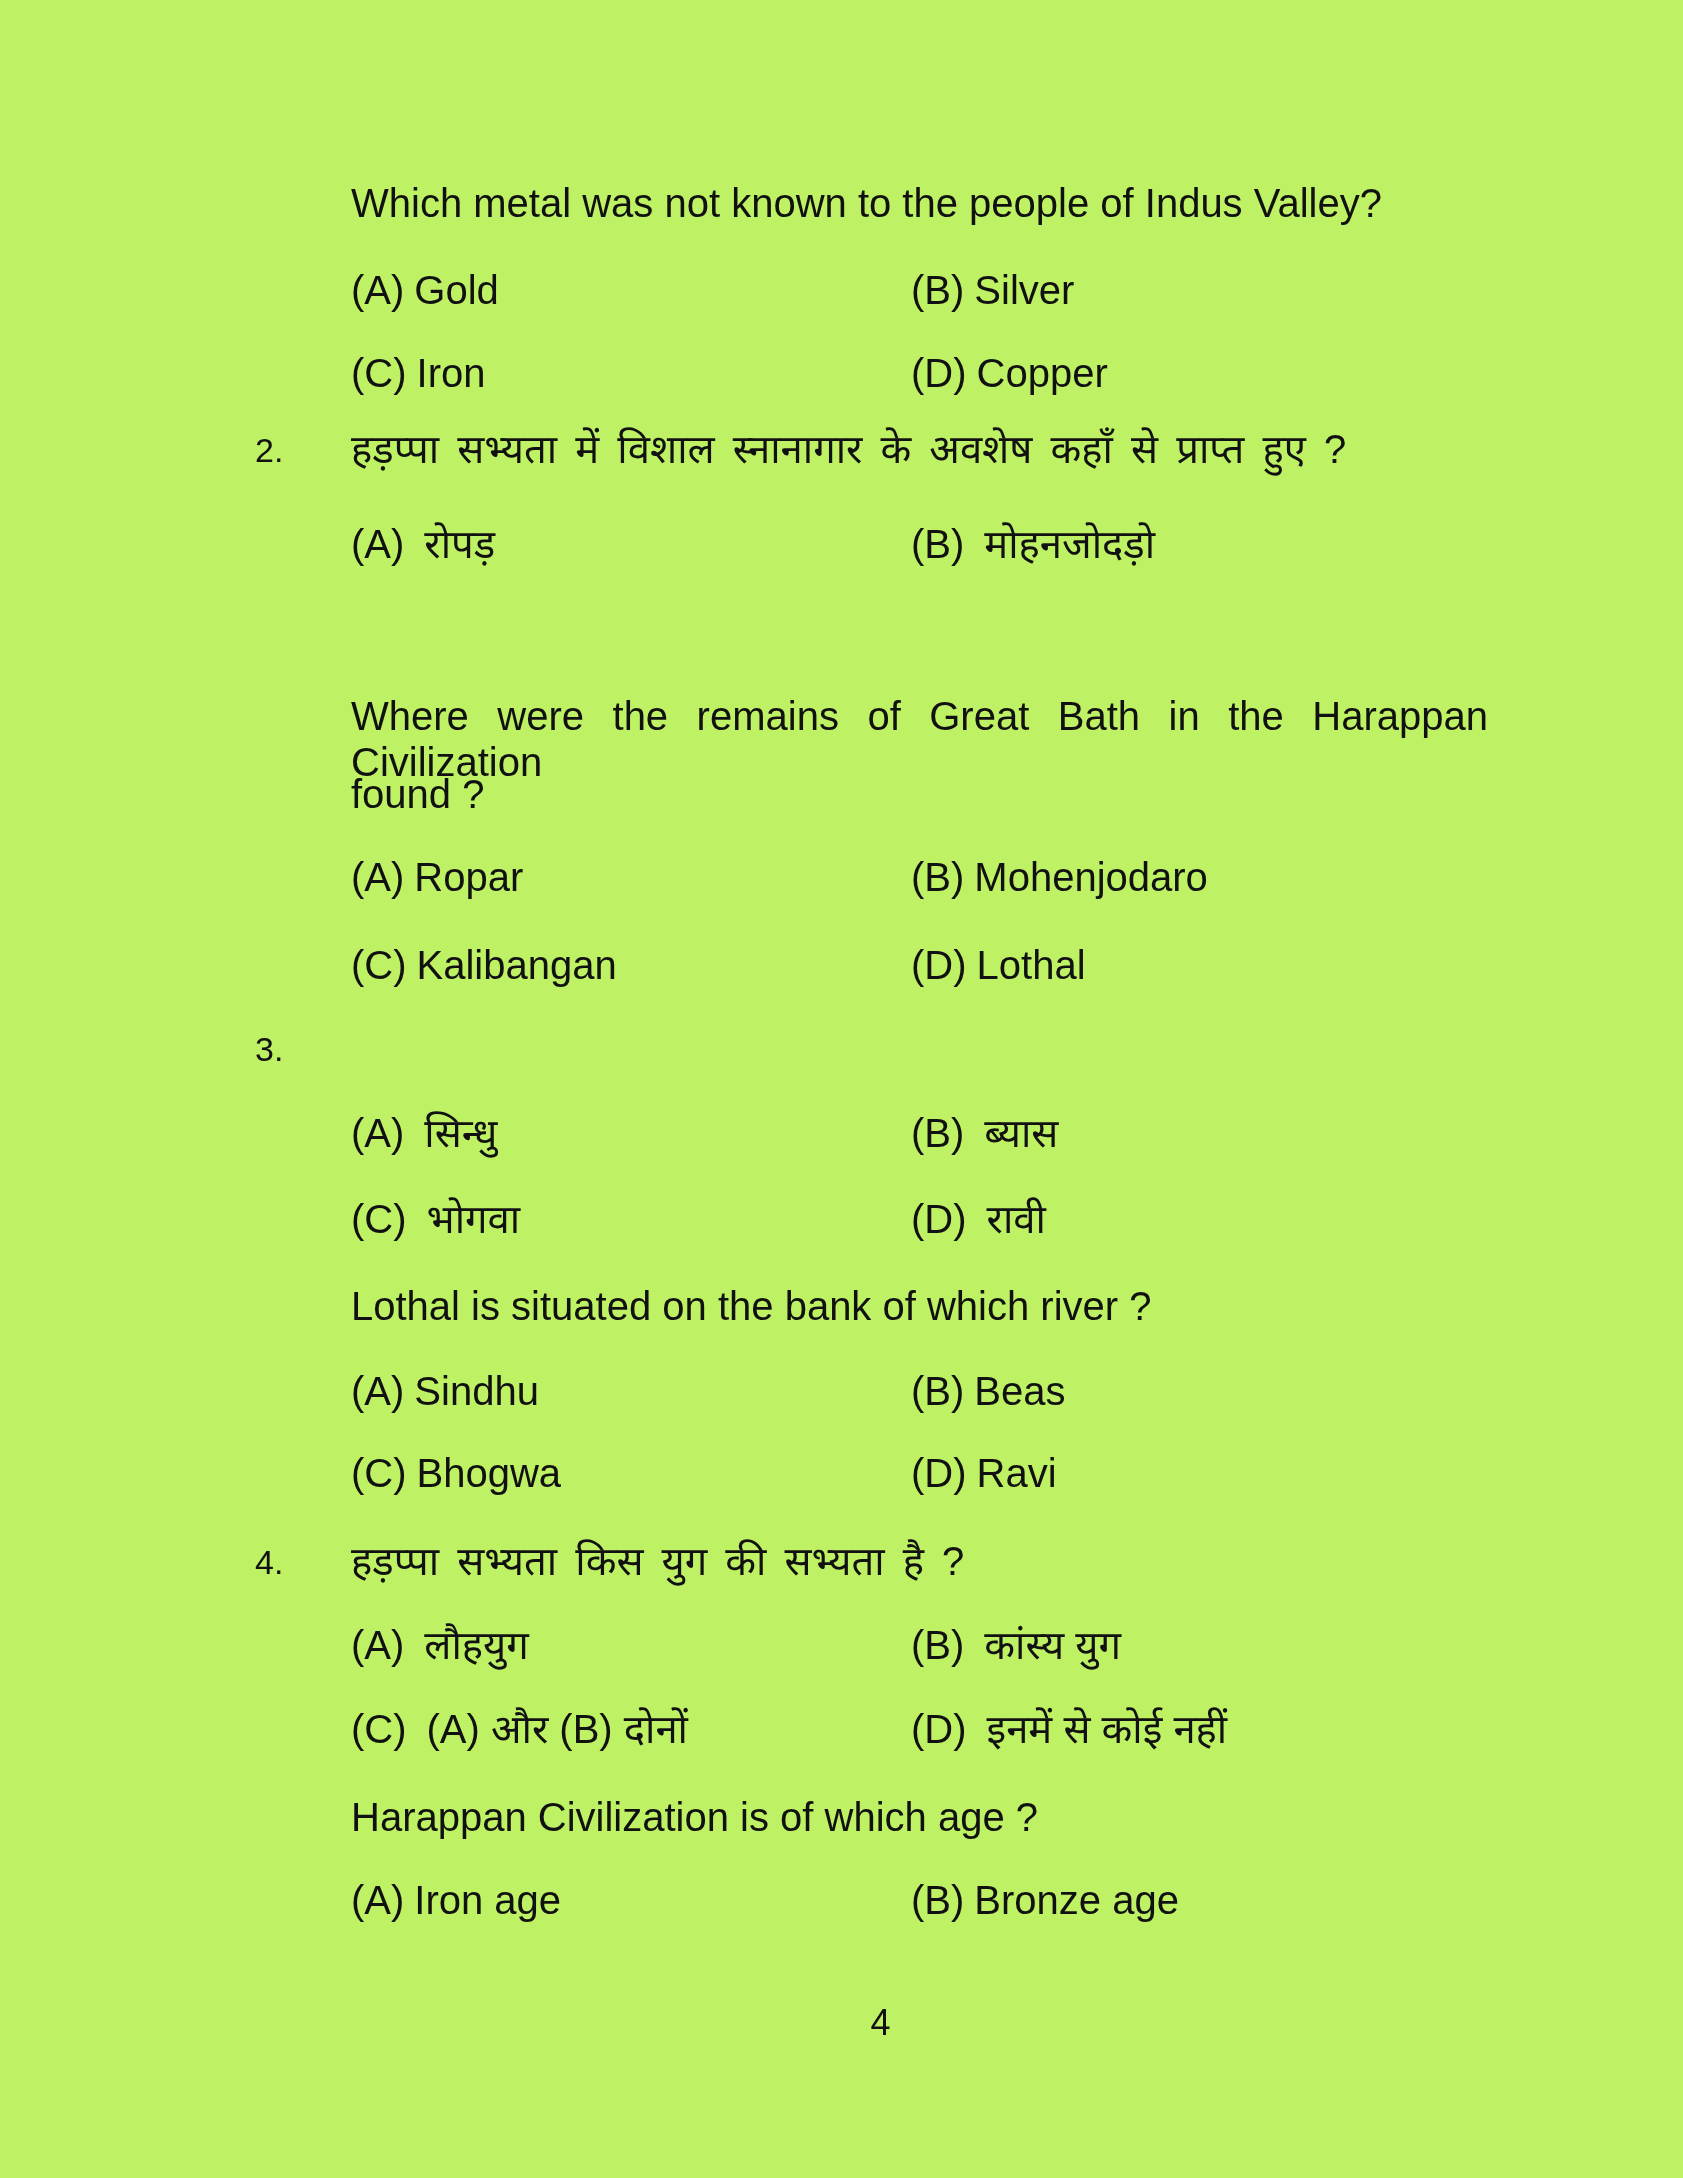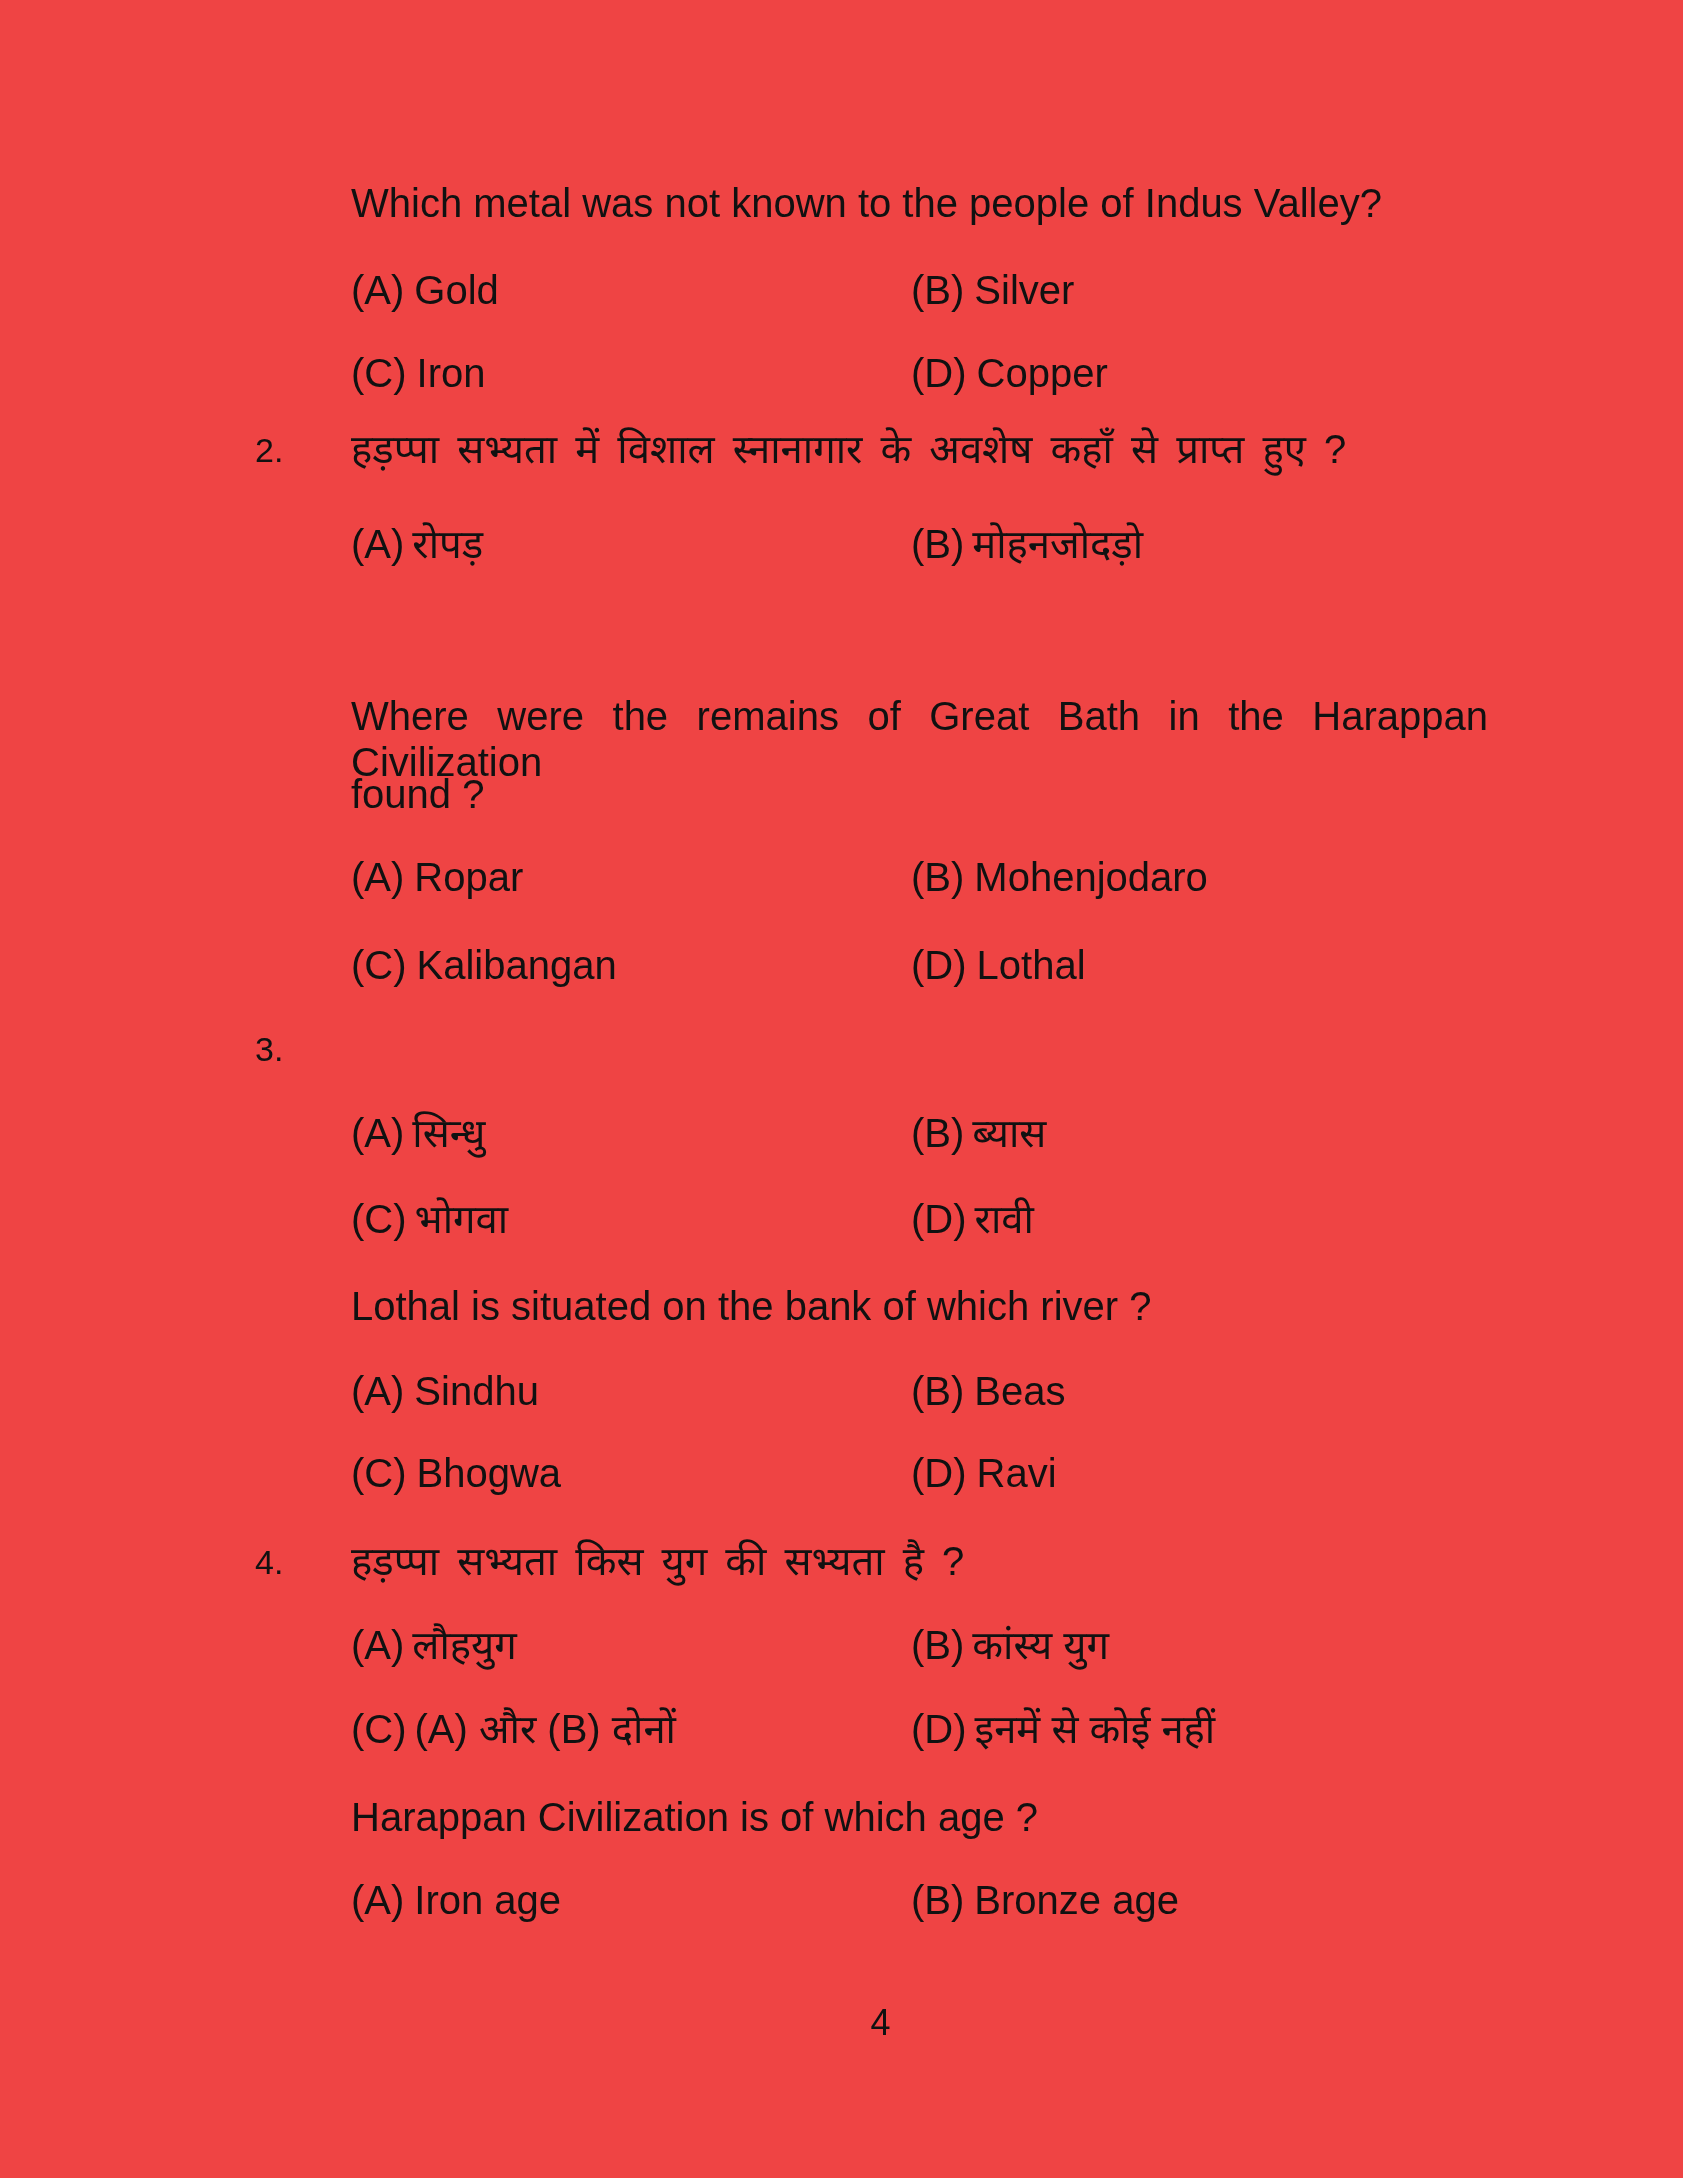--- a/index.html
+++ b/index.html
@@ -4,21 +4,21 @@
 <style>
   html, body {
     margin: 0;
     padding: 0;
     background: #ffffff;
   }
   .page {
     position: relative;
     width: 1683px;
     height: 2178px;
-    background: #ef4444;
+    background: #bef264;
     font-family: "Liberation Sans", "DejaVu Sans", sans-serif;
     color: #111111;
     overflow: hidden;
   }
   .row {
     position: absolute;
     left: 0;
     width: 1683px;
     height: 55px;
     font-size: 40px;
@@ -48,21 +48,21 @@
     word-spacing: 7px;
   }
   .opt {
     position: absolute;
     top: 0;
   }
   .opt.colA { left: 351px; }
   .opt.colB { left: 911px; }
   .olabel { display: inline-block; }
   .otext  { display: inline-block; margin-left: 10px; }
-  .opt.hi .otext { margin-left: 8px; }
+  .opt.hi .otext { margin-left: 20px; }
   .footer {
     position: absolute;
     left: 851px;
     top: 2002px;
     width: 59px;
     text-align: center;
     font-size: 36px;
     line-height: 42px;
   }
 </style>

